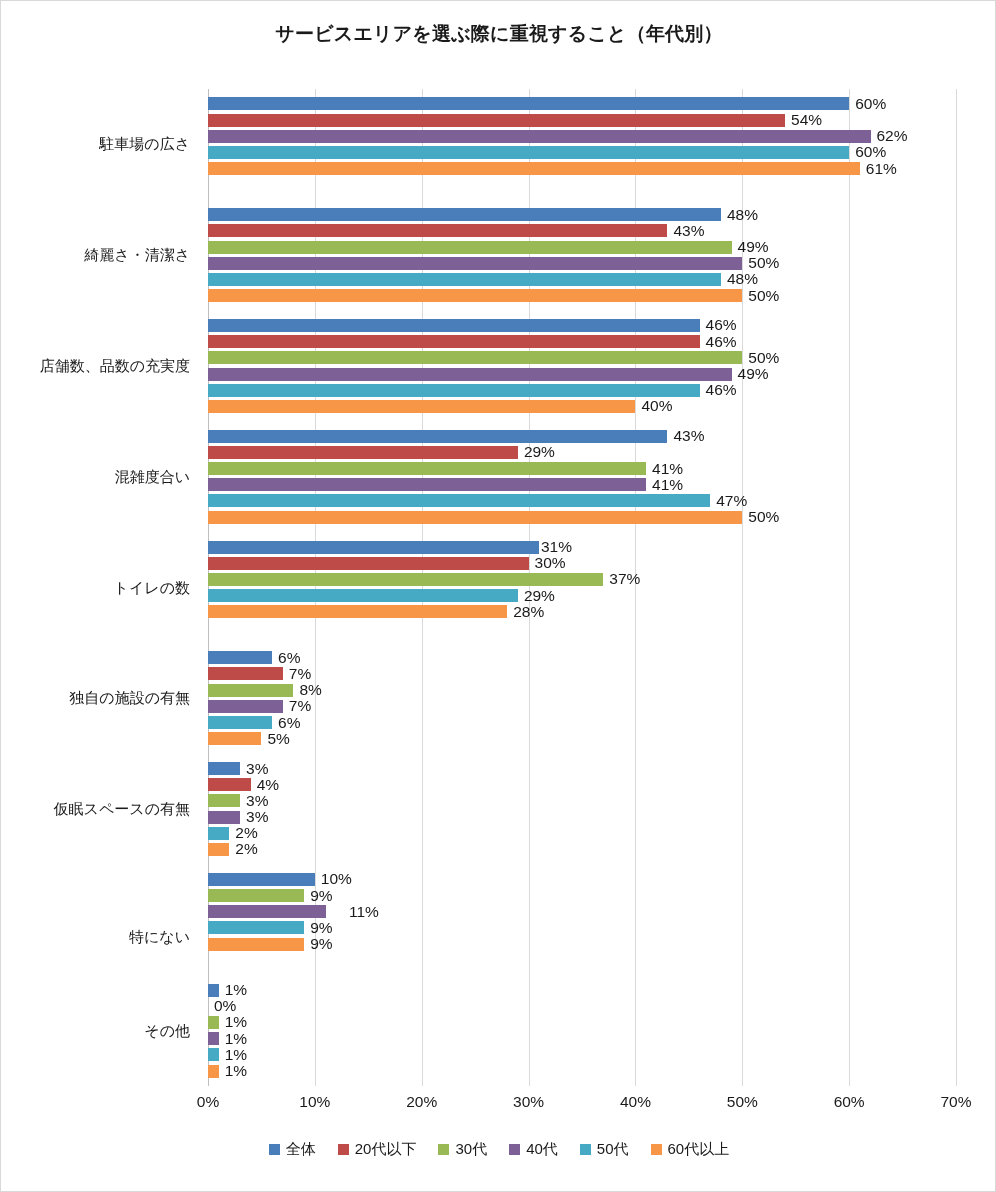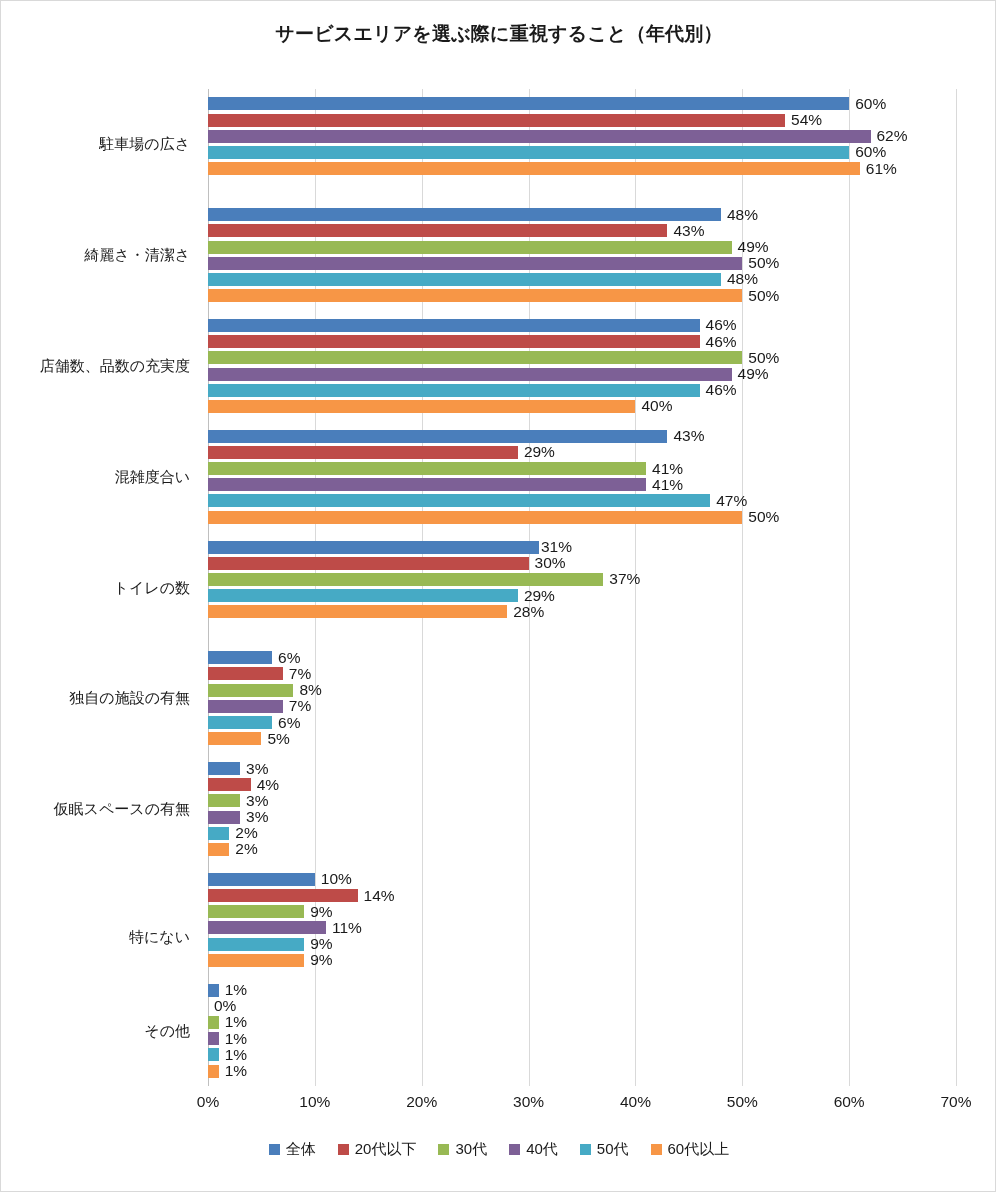--- a/index.html
+++ b/index.html
@@ -339,30 +339,26 @@
             <div class="bar" title="60代以上 2%" style="width: 21.3714px; background: rgb(247, 150, 70);"></div>
             <div class="bar-label" style="left: 21.3714px;">2%</div>
           </div>
         </div>
         <div class="cat-group" style="top: 783.833px; height: 94px;">
           <div class="bar-row" style="height: 13px; margin-top: 0px;">
             <div class="bar" title="全体 10%" style="width: 106.857px; background: rgb(74, 126, 187);"></div>
             <div class="bar-label" style="left: 106.857px;">10%</div>
           </div>
           <div class="bar-row" style="height: 13px; margin-top: 3.2px;">
-            <div class="bar" title="20代以下 14%" style="width: 149.6px; background: rgb(190, 75, 72);"></div>
-            <div class="bar-label" style="left: 149.6px;">14%</div>
-          </div>
-          <div class="bar-row" style="height: 13px; margin-top: 3.2px;">
             <div class="bar" title="30代 9%" style="width: 96.1714px; background: rgb(152, 185, 84);"></div>
             <div class="bar-label" style="left: 96.1714px;">9%</div>
           </div>
           <div class="bar-row" style="height: 13px; margin-top: 3.2px;">
             <div class="bar" title="40代 11%" style="width: 117.543px; background: rgb(125, 96, 150);"></div>
-            <div class="bar-label" style="left: 114px; padding-left: 10px;">11%</div>
+            <div class="bar-label" style="left: 131px; padding-left: 10px;">11%</div>
           </div>
           <div class="bar-row" style="height: 13px; margin-top: 3.2px;">
             <div class="bar" title="50代 9%" style="width: 96.1714px; background: rgb(70, 170, 197);"></div>
             <div class="bar-label" style="left: 96.1714px;">9%</div>
           </div>
           <div class="bar-row" style="height: 13px; margin-top: 3.2px;">
             <div class="bar" title="60代以上 9%" style="width: 96.1714px; background: rgb(247, 150, 70);"></div>
             <div class="bar-label" style="left: 96.1714px;">9%</div>
           </div>
         </div>

